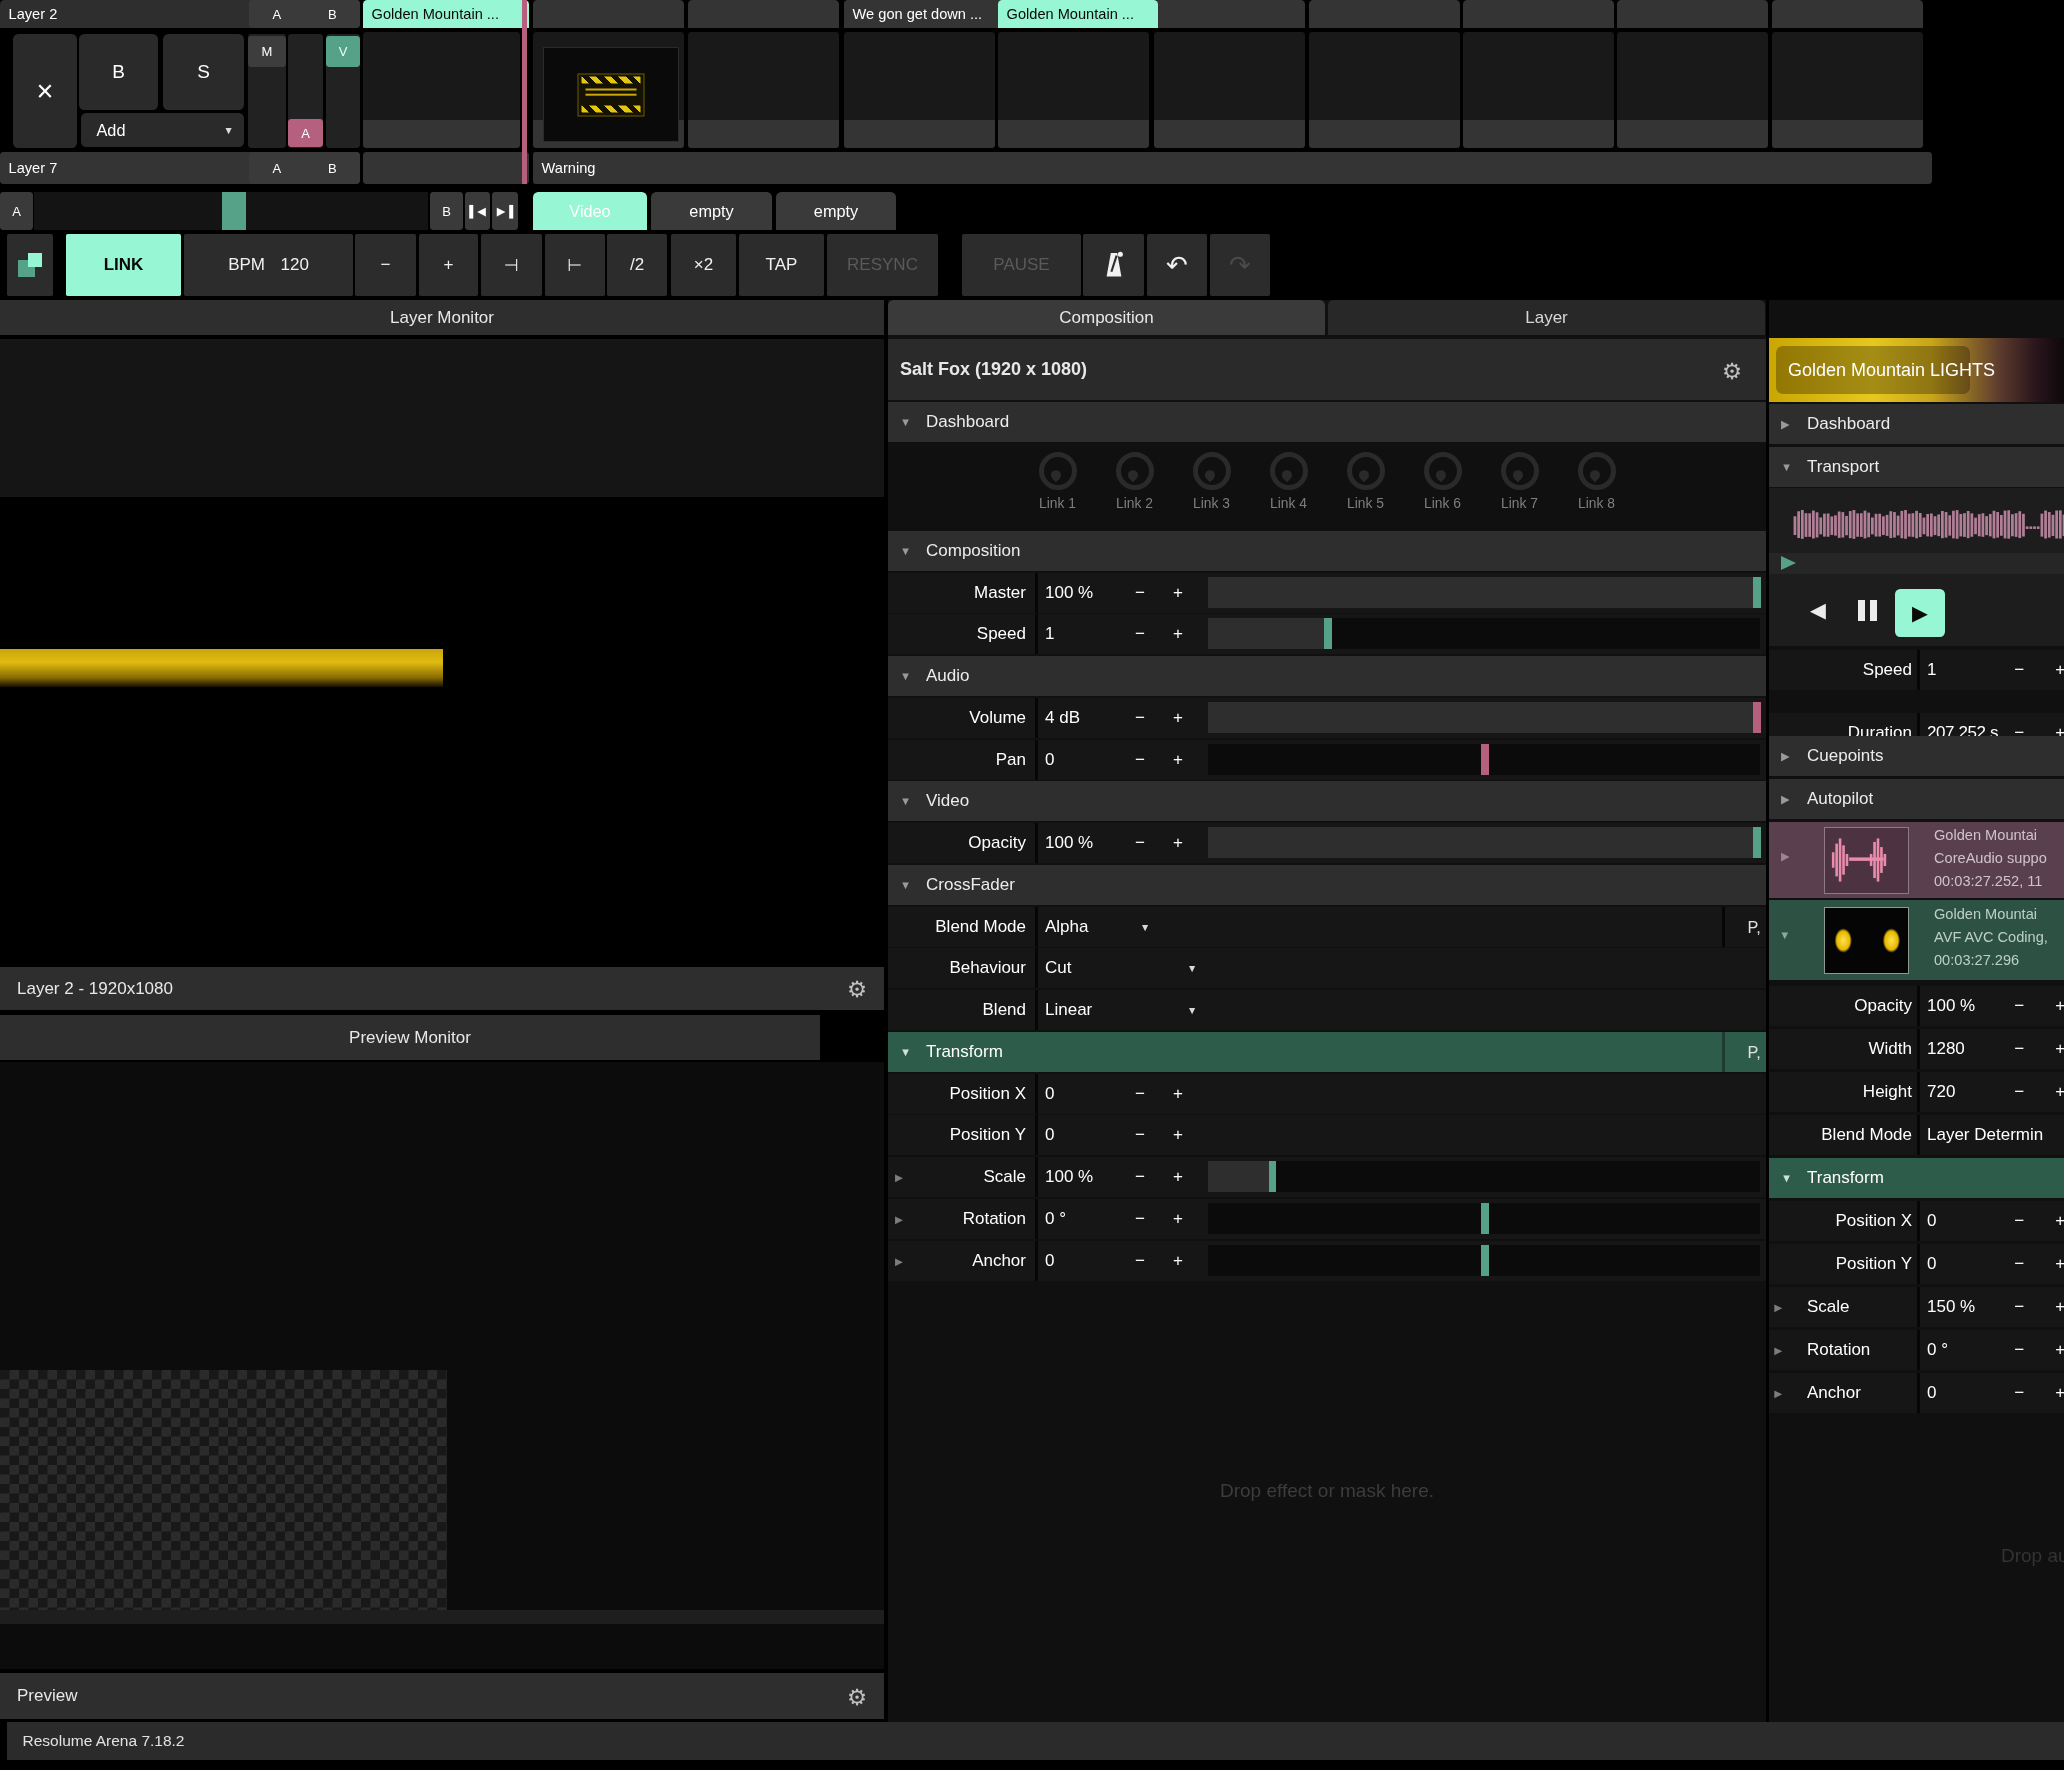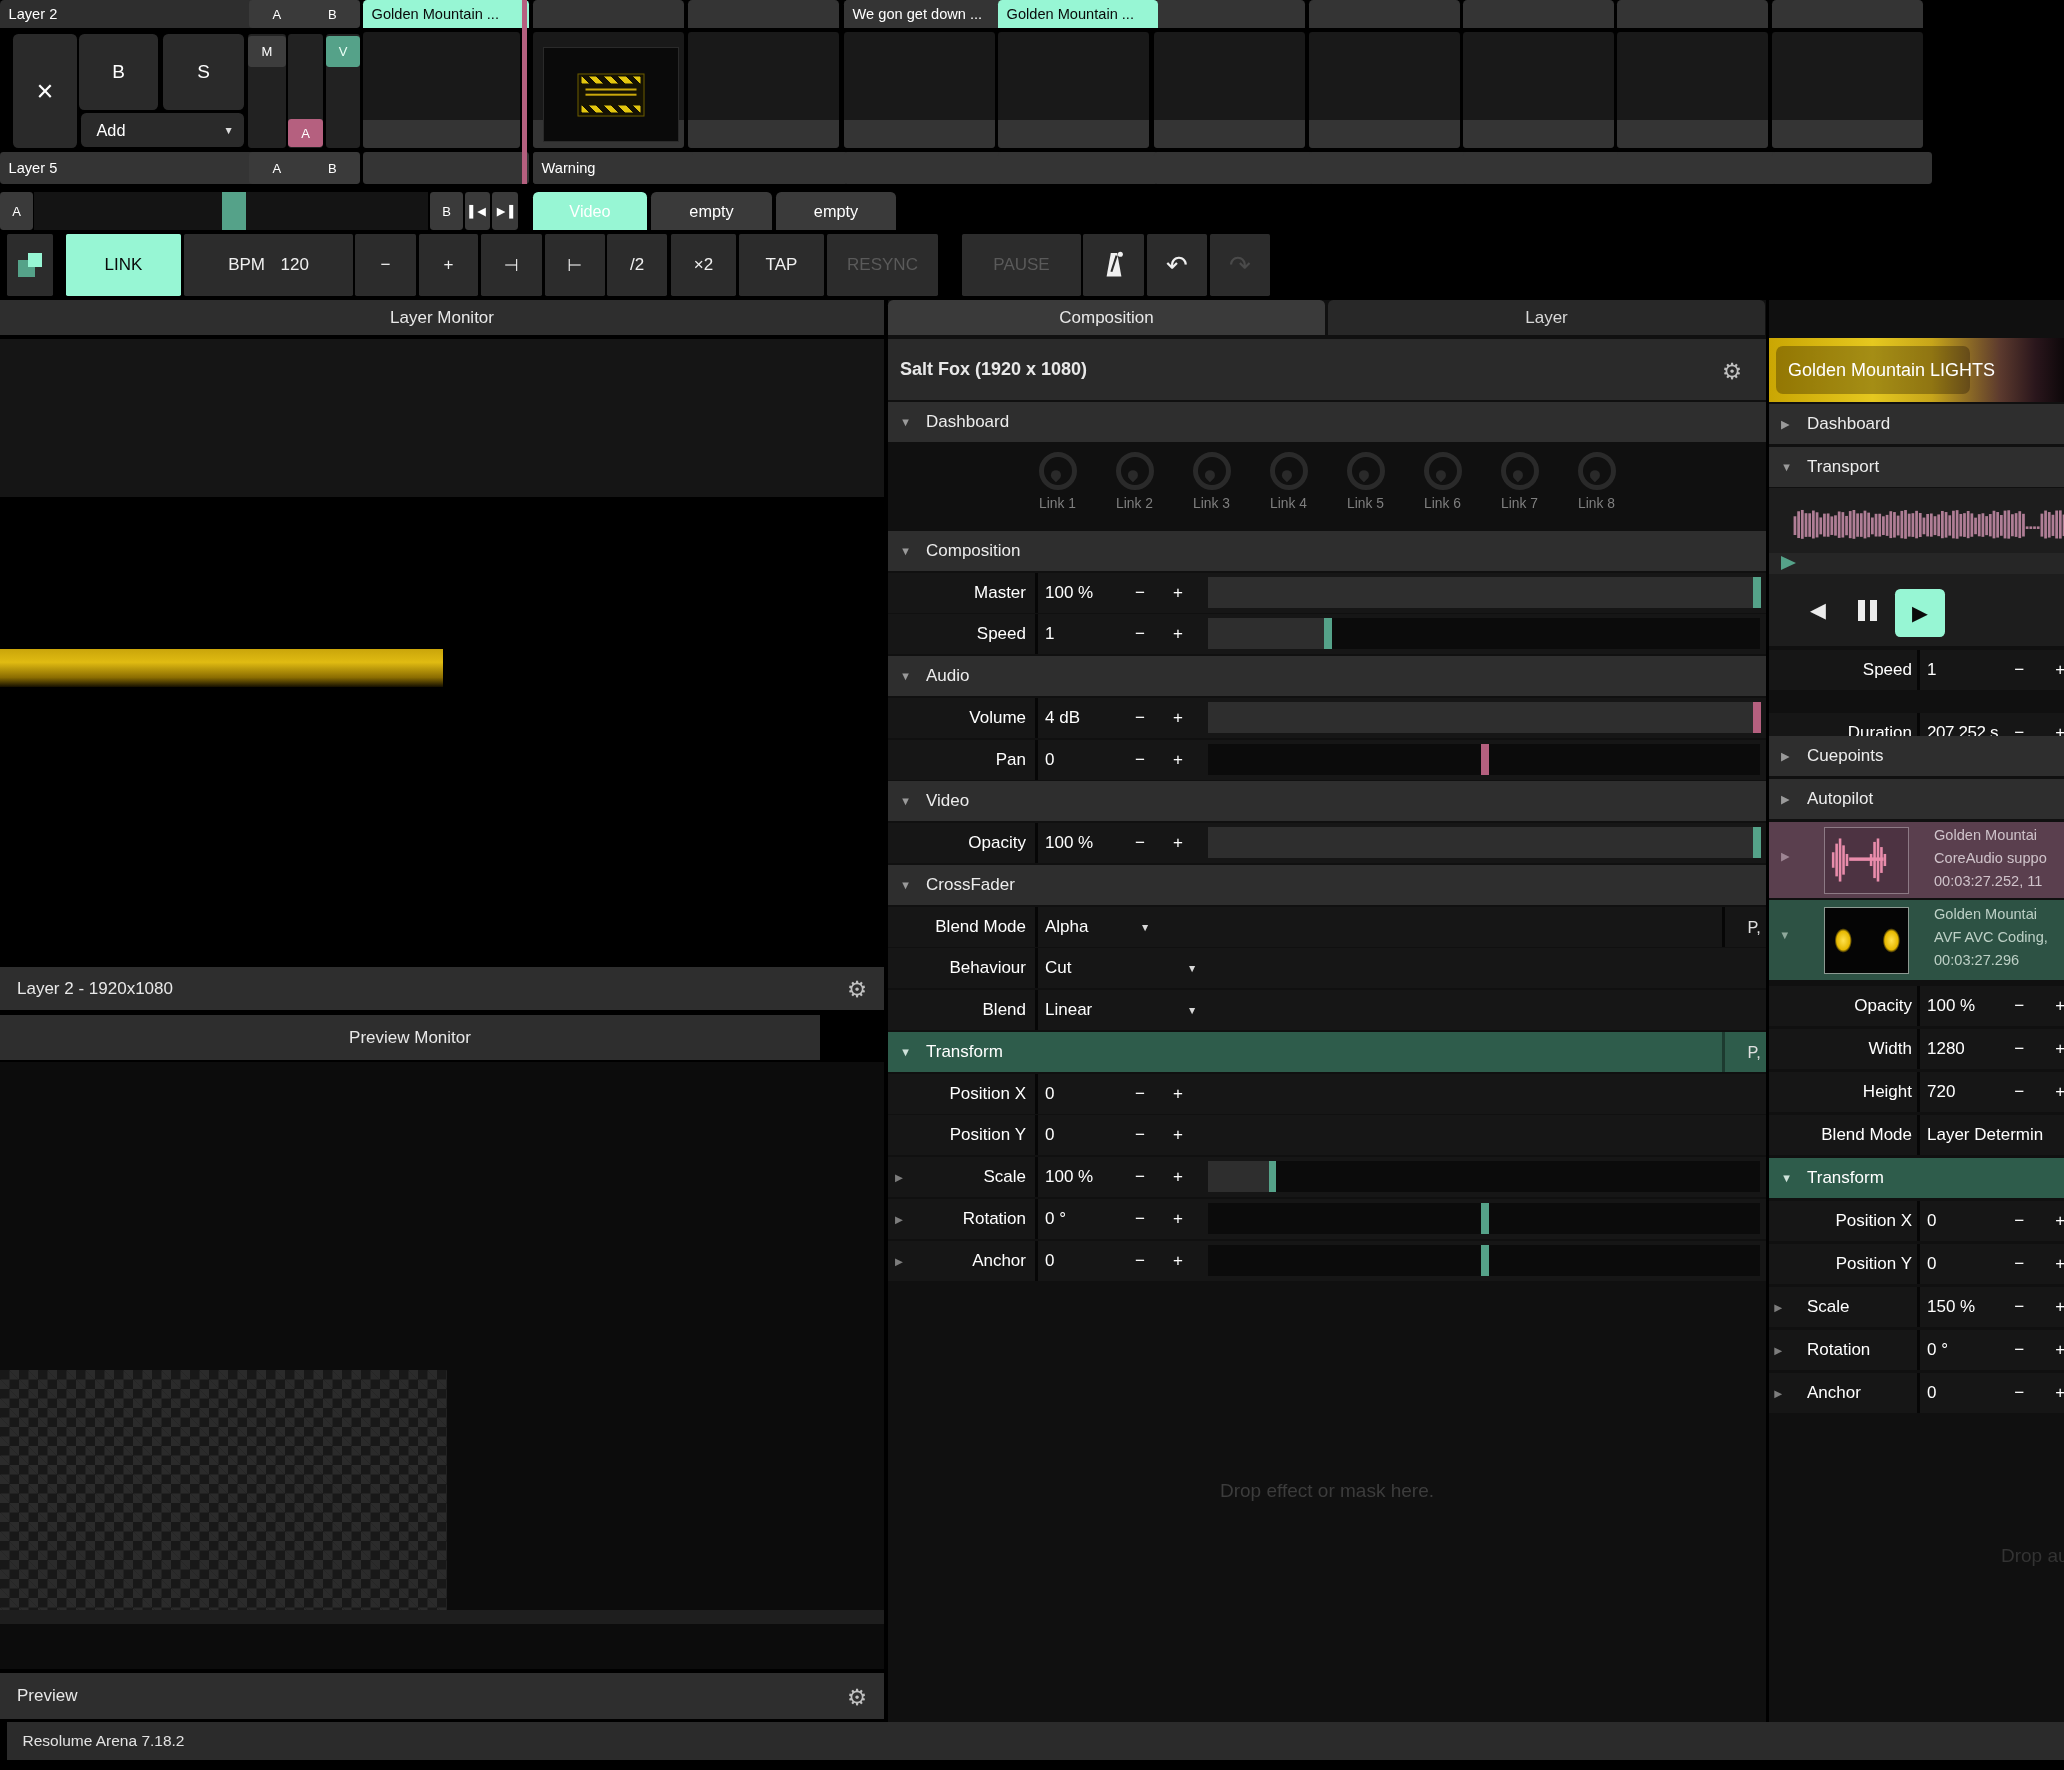--- a/index.html
+++ b/index.html
@@ -15,21 +15,21 @@
   .lblcell{background:#343434;border-radius:3.4px;font-size:14.6px;line-height:32px;color:#fff;padding-left:8.6px;}
   .abcell{background:#3a3a3a;border-radius:3.4px;font-size:13px;color:#fff;display:flex;justify-content:space-around;align-items:center;}
   .btn{background:#2a2a2a;border-radius:5.2px;color:#fff;display:flex;align-items:center;justify-content:center;}
   .fader{background:#222;border-radius:3.4px;}
   .tag{border-radius:3.4px;font-size:13px;color:#fff;display:flex;align-items:center;justify-content:center;}
   .pinksep{background:#b5607f;}
   
   .tbtn{position:absolute;top:234px;height:62px;background:#2c2c2c;color:#f0f0f0;
         font-size:17px;display:flex;align-items:center;justify-content:center;border-radius:1.7px;}
   .tbtn.dim{color:#5a5a5a;}
-  .tbtn.mintbg{background:var(--mint);color:#0a0a0a;font-weight:normal;text-align:right;}
+  .tbtn.mintbg{background:var(--mint);color:#0a0a0a;font-weight:bold;text-align:right;}
   
   .phdr{background:#2e2e2e;font-size:17px;color:#e8e8e8;text-align:center;line-height:35px;}
   .secbar{background:#2e2e2e;font-size:17px;color:#ececec;line-height:40px;padding-left:38px;}
   .secbar .tri,.tri{color:#8f8f8f;font-size:11.2px;}
   .secbar.green{background:var(--tgreen);color:#fff;}
   .bartri{position:absolute;left:12px;top:0;bottom:0;display:flex;align-items:center;font-size:11.2px;color:#9a9a9a;}
   .row{position:absolute;left:888px;width:878px;height:40px;background:#161616;}
   .row .lbl{position:absolute;left:0;width:138px;top:0;bottom:0;text-align:right;font-size:17px;line-height:40px;color:#fff;}
   .row .div{position:absolute;left:147px;top:0;bottom:0;width:2.6px;background:#060606;}
   .row .val{position:absolute;left:157px;top:0;font-size:17px;line-height:40px;color:#fff;white-space:nowrap;}
@@ -152,21 +152,21 @@
   <div class="abs tag" style="left:288px;top:119px;width:35px;height:28px;background:#b5607f;">A</div>
   <div class="abs fader" style="left:326px;top:34px;width:34px;height:114px;"></div>
   <div class="abs tag" style="left:326px;top:36px;width:34px;height:31px;background:#55a289;color:#eafff6;">V</div>
 
   <div class="abs" style="left:543px;top:47px;width:134px;height:93px;background:#0a0a0a;border:0.9px solid #2a2a2a;">
     <div class="warngfx">
         <div class="mid"></div>
       </div>
   </div>
 
-  <div class="abs lblcell mintcell" style="left:0;top:152px;width:246px;height:32px;">Layer 5</div>
+  <div class="abs lblcell mintcell" style="left:0;top:152px;width:246px;height:32px;">Layer 7</div>
   <div class="abs abcell" style="left:249px;top:152px;width:111px;height:32px;">
     <span>A</span>
     <span>B</span>
   </div>
   <div class="abs lblcell" style="left:533px;top:152px;width:151px;height:32px;">Warning</div>
 
   <div class="abs tag" style="left:0;top:192px;width:33px;height:38px;background:#3a3a3a;">A</div>
   <div class="abs" style="left:34px;top:192px;width:394px;height:38px;background:#141414;"></div>
   <div class="abs" style="left:222px;top:192px;width:24px;height:38px;background:#55a289;"></div>
   <div class="abs tag" style="left:430px;top:192px;width:33px;height:38px;background:#3a3a3a;">B</div>

